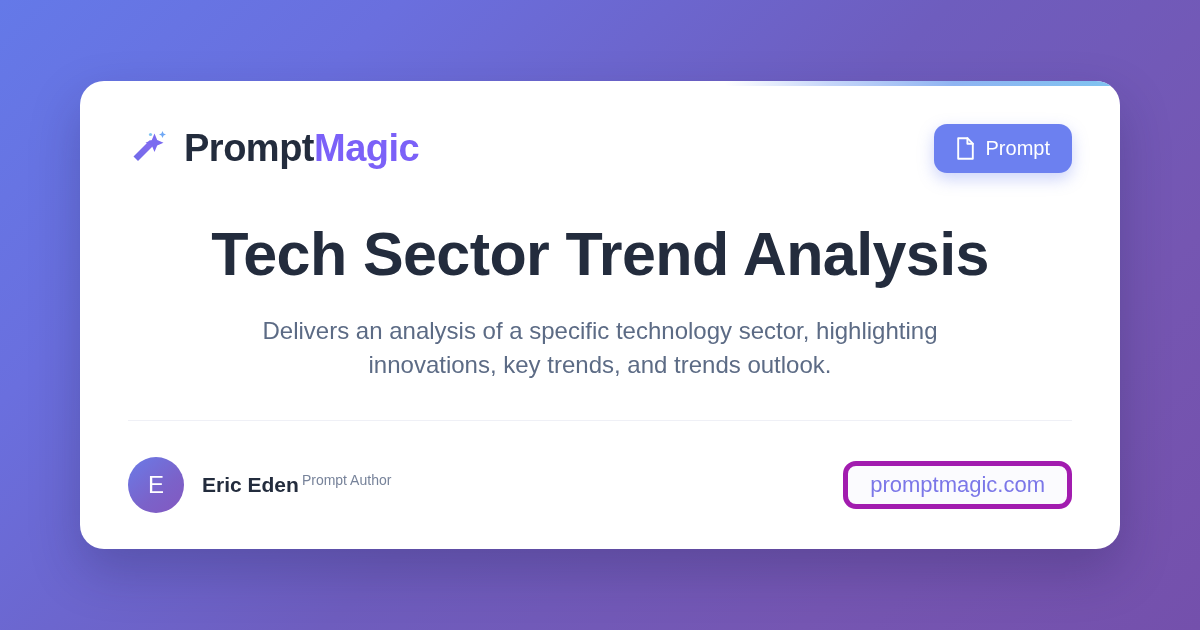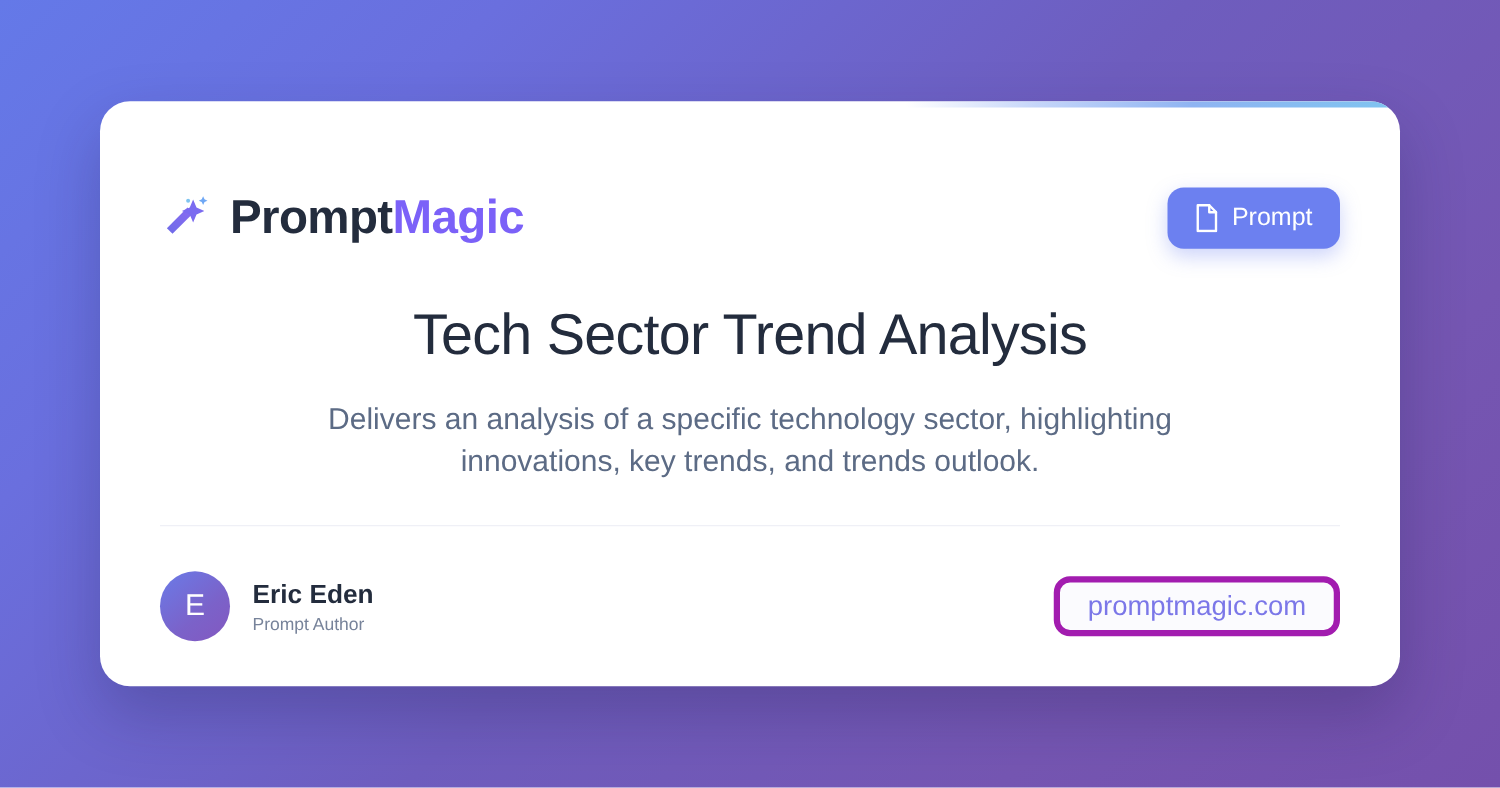--- a/index.html
+++ b/index.html
@@ -52,21 +52,20 @@
                 #7FC4F0 100%);
   }
 
   
   .card-header {
     height: 122px;
     display: flex;
     align-items: center;
     justify-content: space-between;
     padding-top: 12px;
-    margin-top: 26px;
   }
 
   .brand {
     display: flex;
     align-items: center;
     gap: 14px;
   }
 
   .wand-icon { width: 42px; height: 42px; display: block; flex: none; }
 
@@ -103,22 +102,22 @@
   .card-main {
     flex: 1;
     display: flex;
     flex-direction: column;
     align-items: center;
     justify-content: center;
     padding-bottom: 18px;
   }
 
   .title {
-    font-size: 46px;
-    font-weight: 400;
+    font-size: 61px;
+    font-weight: 700;
     color: #232C3D;
     letter-spacing: -0.6px;
     line-height: 1.08;
     text-align: center;
     white-space: nowrap;
   }
 
   .subtitle {
     margin-top: 26px;
     font-size: 24px;
@@ -156,21 +155,21 @@
     background: linear-gradient(140deg, #6A7BE8 0%, #7B62C9 60%, #8358C0 100%);
     color: #ffffff;
     font-size: 24px;
     font-weight: 400;
     display: flex;
     align-items: center;
     justify-content: center;
     flex: none;
   }
 
-  .author-text { display: flex; flex-direction: column; gap: 3px; }
+  .author-text { display: flex; flex-direction: row; gap: 3px; }
 
   .author-name {
     font-size: 21px;
     font-weight: 600;
     color: #232C3D;
     line-height: 1.2;
   }
   .author-role {
     font-size: 14px;
     font-weight: 400;

